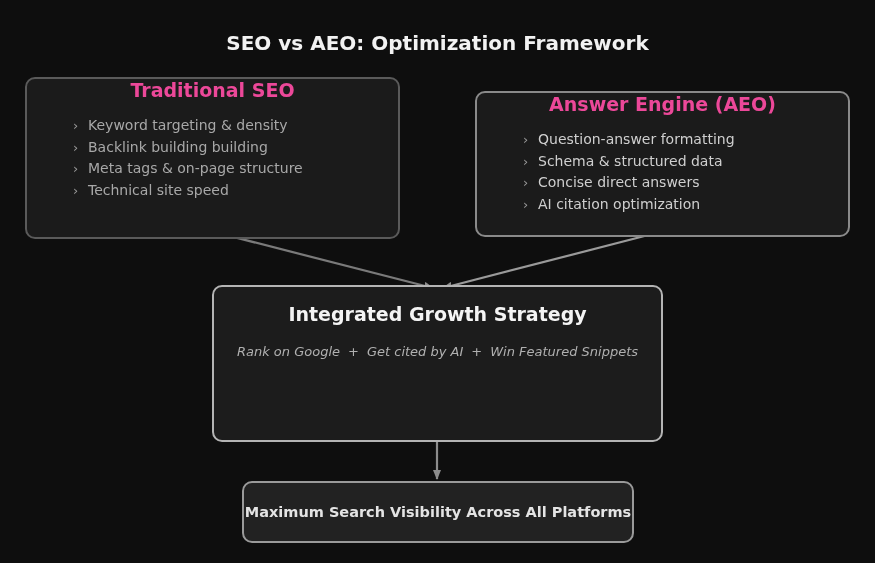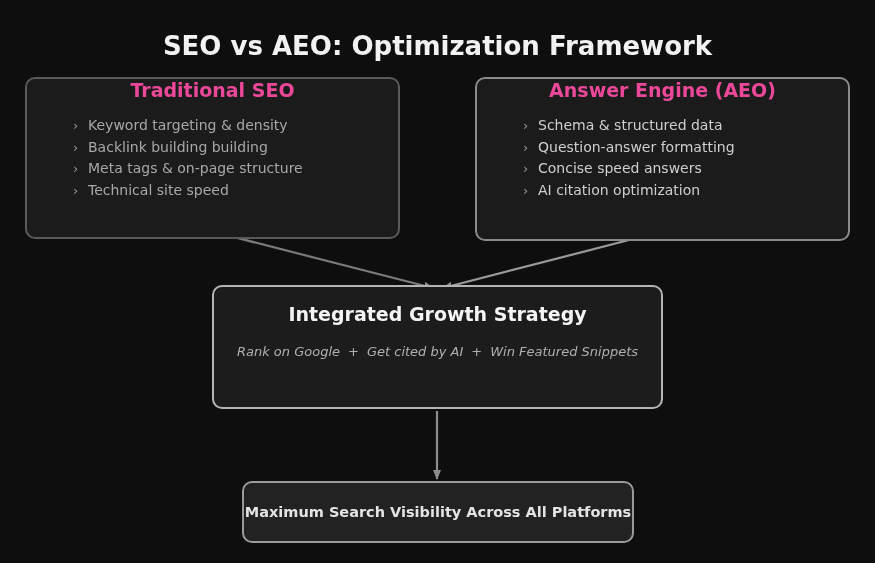--- a/index.html
+++ b/index.html
@@ -5,37 +5,37 @@
   html, body { margin: 0; padding: 0; }
   body {
     width: 875px; height: 563px; overflow: hidden;
     background: #0e0e0e;
     font-family: "DejaVu Sans", sans-serif;
     position: relative;
     color: #e8e8e8;
   }
   .title {
     position: absolute; left: 0; top: 31px; width: 875px;
-    text-align: center; font-size: 26px; font-weight: bold; color: #f2f2f2;
+    text-align: center; font-size: 20px; font-weight: bold; color: #f2f2f2;
   }
   .box {
     position: absolute; box-sizing: border-box;
     background: #1b1b1b; border-radius: 10px;
   }
   #seo { left: 25px; top: 77px; width: 375px; height: 162px; border: 2px solid #5a5a5a; }
-  #aeo { left: 475px; top: 77px; width: 375px; height: 164px; border: 2px solid #8a8a8a; }
+  #aeo { left: 475px; top: 91px; width: 375px; height: 146px; border: 2px solid #8a8a8a; }
   .box-title {
     text-align: center; font-size: 19px; font-weight: bold; color: #ec4899;
   }
   ul.items { list-style: none; padding: 0; margin: 14px 0 0 46px; }
   ul.items li { font-size: 14px; line-height: 21.5px; color: #a8a8a8; white-space: nowrap; }
   #aeo ul.items li { color: #cfcfcf; }
   ul.items li .chev { display: inline-block; width: 15px; font-size: 13px; color: #999; }
   #integrated {
-    left: 212px; top: 285px; width: 451px; height: 124px;
+    left: 212px; top: 285px; width: 451px; height: 157px;
     border: 2px solid #b4b4b4; background: #1c1c1c;
   }
   #integrated .box-title { margin-top: 16px; font-size: 19px; color: #f4f4f4; }
   .strategy-line {
     text-align: center; font-style: italic; font-size: 13px; color: #b0b0b0;
     margin-top: 19px; white-space: nowrap; margin-left: -12px; margin-right: -12px;
   }
   .strategy-line .plus { font-style: normal; margin: 0 8px; }
   #result {
     left: 242px; top: 481px; width: 392px; height: 62px;
@@ -69,23 +69,23 @@
     <li><span class="chev">›</span><span>Keyword targeting &amp; density</span></li>
     <li><span class="chev">›</span><span>Backlink building building</span></li>
     <li><span class="chev">›</span><span>Meta tags &amp; on-page structure</span></li>
     <li><span class="chev">›</span><span>Technical site speed</span></li>
   </ul>
 </div>
 
 <div class="box" id="aeo">
   <div class="box-title">Answer Engine (AEO)</div>
   <ul class="items">
+    <li><span class="chev">›</span><span>Question-answer formatting</span></li>
     <li><span class="chev">›</span><span>Schema &amp; structured data</span></li>
-    <li><span class="chev">›</span><span>Question-answer formatting</span></li>
-    <li><span class="chev">›</span><span>Concise speed answers</span></li>
+    <li><span class="chev">›</span><span>Concise direct answers</span></li>
     <li><span class="chev">›</span><span>AI citation optimization</span></li>
   </ul>
 </div>
 
 <div class="box" id="integrated">
   <div class="box-title">Integrated Growth Strategy</div>
   <div class="strategy-line">
     <span>Rank on Google</span><span class="plus">+</span><span>Get cited by AI</span><span class="plus">+</span><span>Win Featured Snippets</span>
   </div>
 </div>

